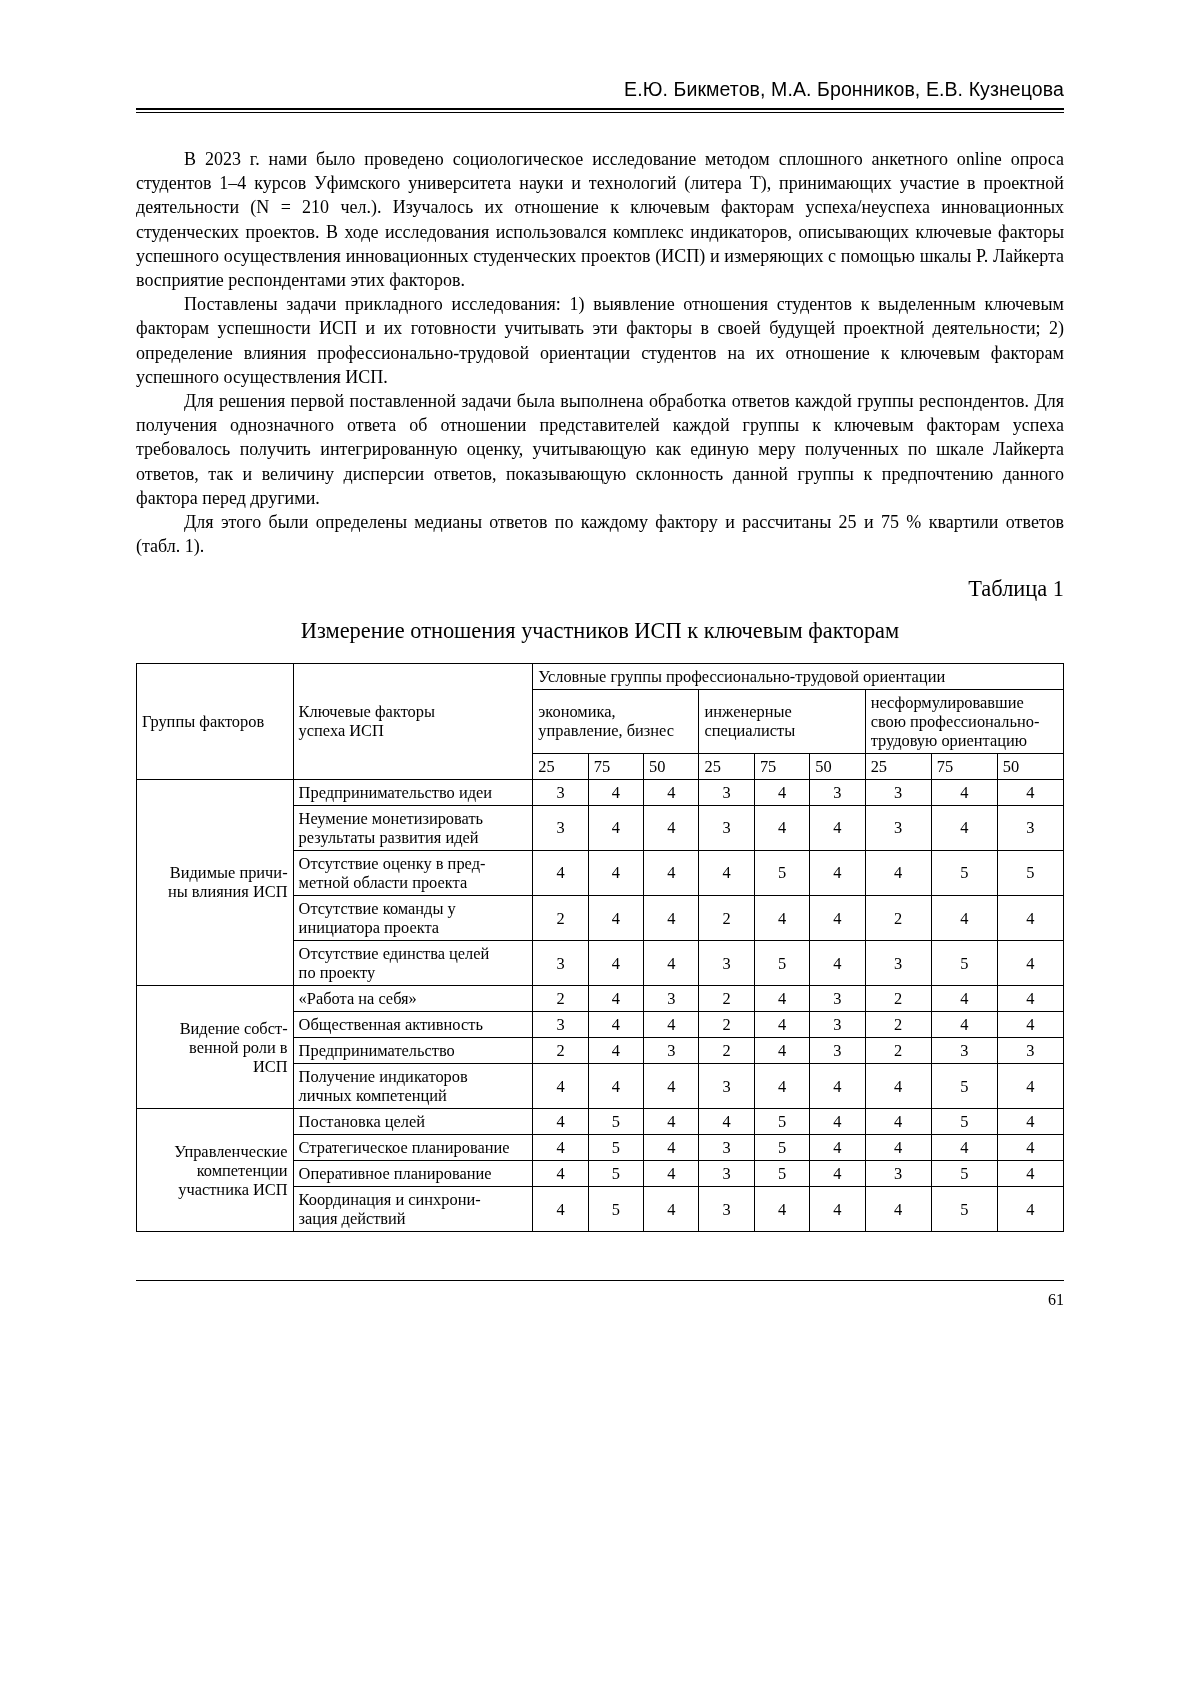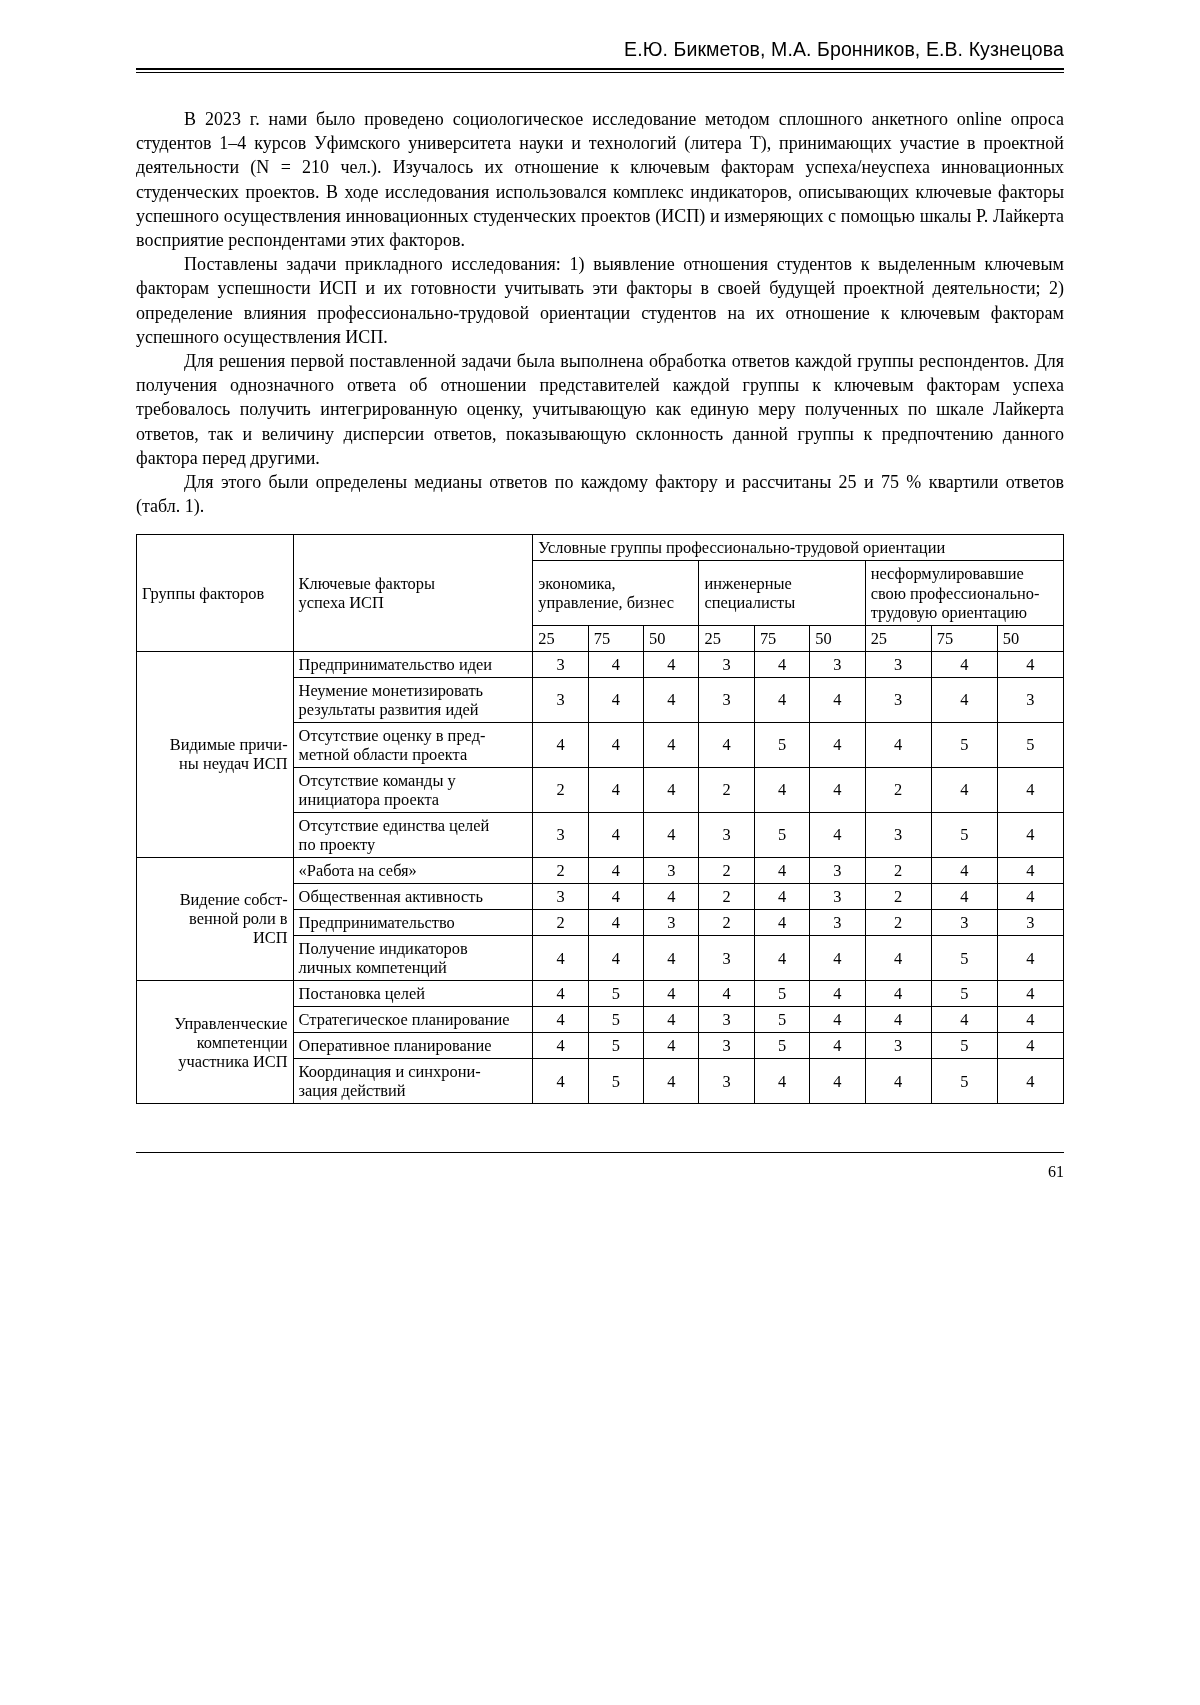--- a/index.html
+++ b/index.html
@@ -11,21 +11,21 @@
     width: 1200px;
     min-height: 1705px;
     font-family: "Liberation Serif", serif;
     color: #000000;
   }
   .page {
     position: relative;
     width: 1200px;
     min-height: 1705px;
     box-sizing: border-box;
-    padding: 38px 136px 40px 136px;
+    padding: 78px 136px 40px 136px;
   }
   
   .runhead {
     text-align: right;
     font-family: "Liberation Sans", sans-serif;
     font-size: 19.5px;
     letter-spacing: 0.1px;
     padding-bottom: 7px;
   }
   .rule-top {
@@ -108,21 +108,23 @@
 <div class="page">
 
   <div class="runhead">Е.Ю. Бикметов, М.А. Бронников, Е.В. Кузнецова</div>
   <div class="rule-top"></div>
 
   <p class="body">В 2023 г. нами было проведено социологическое исследование методом сплошного анкетного online опроса студентов 1–4 курсов Уфимского университета науки и технологий (литера Т), принимающих участие в проектной деятельности (N = 210 чел.). Изучалось их отношение к ключевым факторам успеха/неуспеха инновационных студенческих проектов. В ходе исследования использовался комплекс индикаторов, описывающих ключевые факторы успешного осуществления инновационных студенческих проектов (ИСП) и измеряющих с помощью шкалы Р. Лайкерта восприятие респондентами этих факторов.</p>
   <p class="body">Поставлены задачи прикладного исследования: 1) выявление отношения студентов к выделенным ключевым факторам успешности ИСП и их готовности учитывать эти факторы в своей будущей проектной деятельности; 2) определение влияния профессионально-трудовой ориентации студентов на их отношение к ключевым факторам успешного осуществления ИСП.</p>
   <p class="body">Для решения первой поставленной задачи была выполнена обработка ответов каждой группы респондентов. Для получения однозначного ответа об отношении представителей каждой группы к ключевым факторам успеха требовалось получить интегрированную оценку, учитывающую как единую меру полученных по шкале Лайкерта ответов, так и величину дисперсии ответов, показывающую склонность данной группы к предпочтению данного фактора перед другими.</p>
   <p class="body">Для этого были определены медианы ответов по каждому фактору и рассчитаны 25 и 75 % квартили ответов (табл. 1).</p>
 
+  <div class="tbl-number">Таблица 1</div>
   <div class="tbl-title">
+    <div>Измерение отношения участников ИСП к ключевым факторам</div>
   </div>
 
   <table class="data">
     <colgroup>
       <col class="cw-grp">
         <col class="cw-factor">
       <col class="cw-num">
         <col class="cw-num">
         <col class="cw-num">
       <col class="cw-num">
@@ -166,21 +168,21 @@
         <th>25</th>
         <th>75</th>
         <th>50</th>
       </tr>
     </thead>
     <tbody>
 
       <tr>
         <td class="grp" rowspan="5">
           <div>Видимые причи-</div>
-          <div>ны неудач ИСП</div>
+          <div>ны влияния ИСП</div>
         </td>
         <td class="factor">
           <div>Предпринимательство идеи</div>
         </td>
         <td class="num">3</td>
         <td class="num">4</td>
         <td class="num">4</td>
         <td class="num">3</td>
         <td class="num">4</td>
         <td class="num">3</td>

